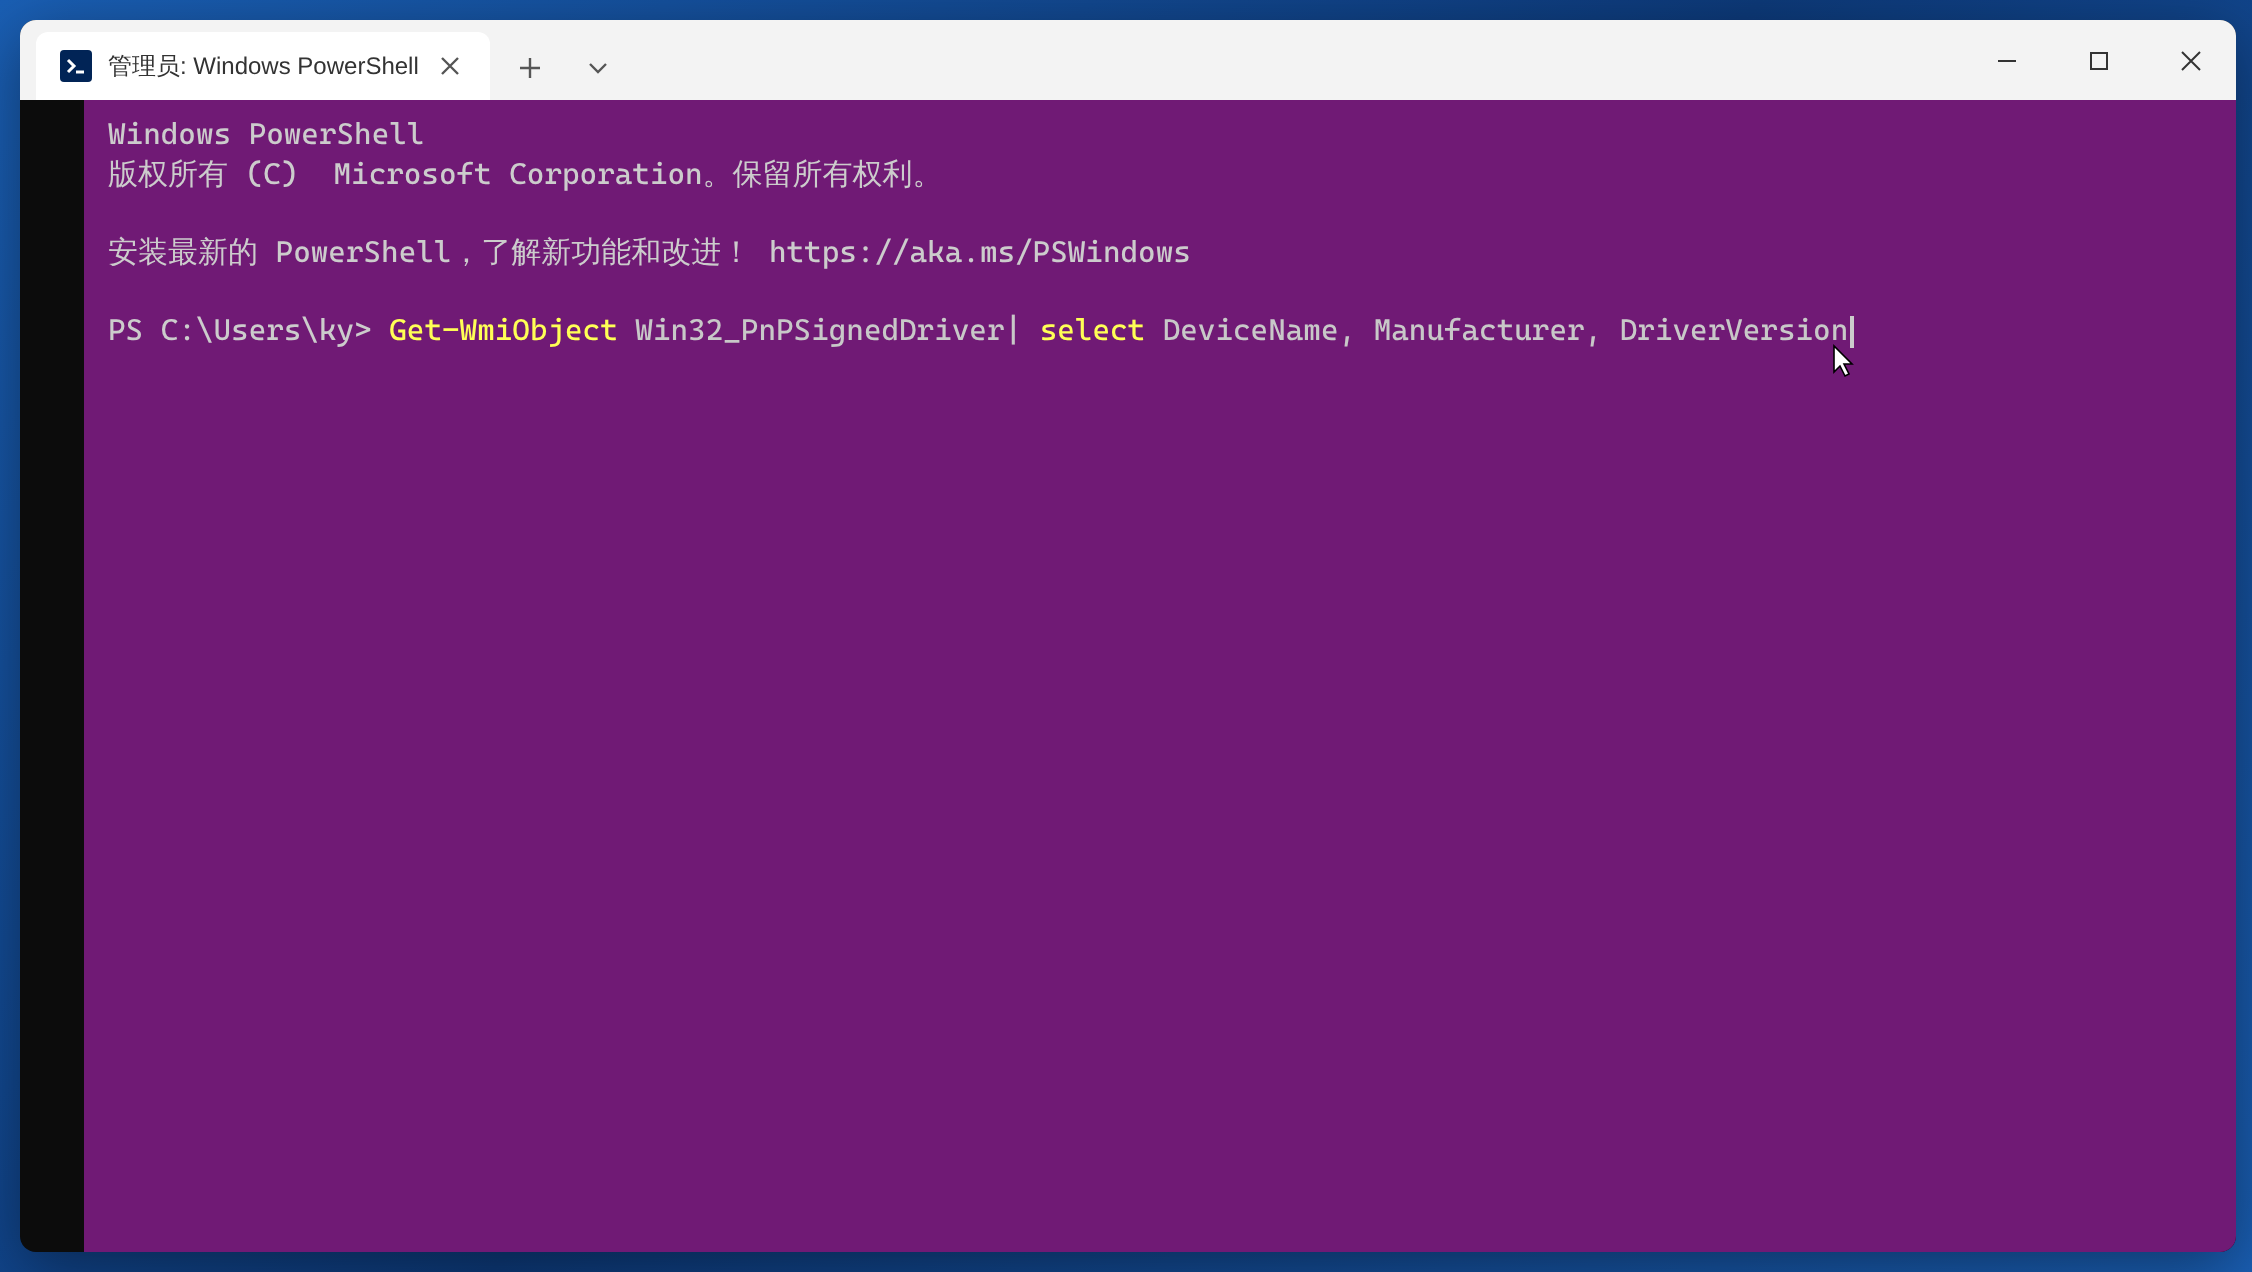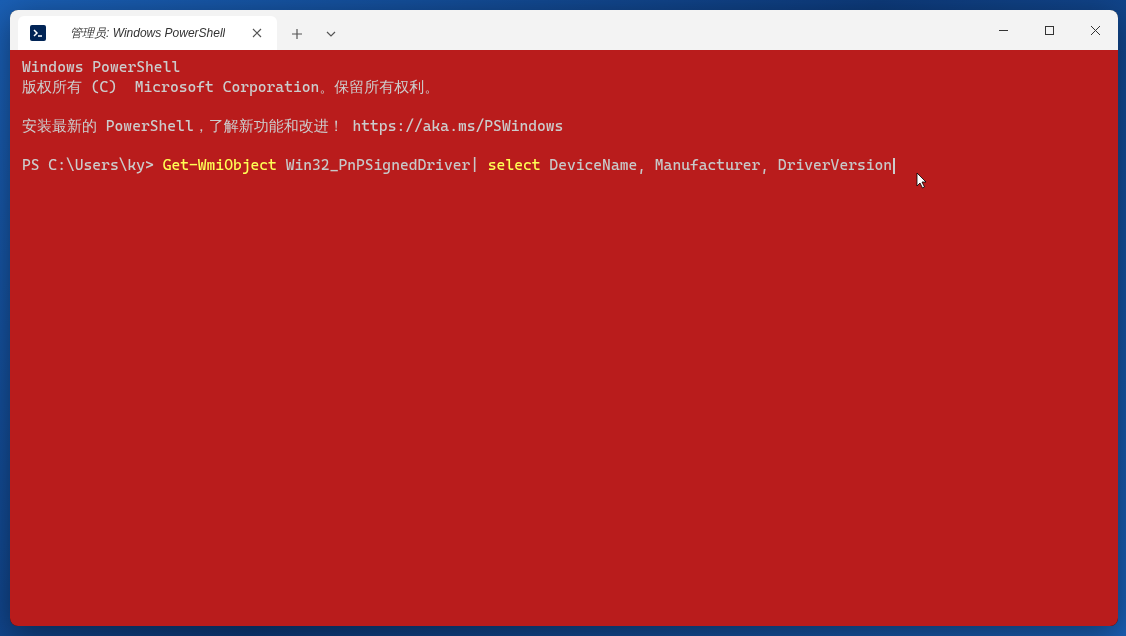--- a/index.html
+++ b/index.html
@@ -35,24 +35,23 @@
       padding-left: 8px;
       padding-top: 6px;
     }
     .tab {
       display: flex;
       align-items: center;
       background: #ffffff;
       border-radius: 6px 6px 0 0;
       padding: 0 12px;
       height: 34px;
-      gap: 24px;
+      gap: 8px;
       min-width: 220px;
       position: relative;
-      font-style: italic;
     }
     .tab-icon {
       width: 16px;
       height: 16px;
       background: #012456;
       border-radius: 2px;
       display: flex;
       align-items: center;
       justify-content: center;
       color: white;
@@ -109,24 +108,25 @@
       justify-content: center;
       cursor: pointer;
       color: #333;
     }
     .terminal-content {
       padding: 8px 12px;
       font-family: "Cascadia Mono", "Consolas", monospace;
       font-size: 15px;
       line-height: 1.3;
       color: #cccccc;
-      background: #b91c1c;
+      background: #701a75;
       height: calc(100% - 40px);
       overflow: hidden;
       white-space: pre;
+      margin-left: 32px;
     }
     .syn-cmdlet { color: #ffff55; }
     .syn-arg { color: #c8c8c8; }
     .cursor-block {
       display: inline-block;
       width: 2px;
       height: 16px;
       background: #cccccc;
       vertical-align: middle;
       margin-left: 1px;

